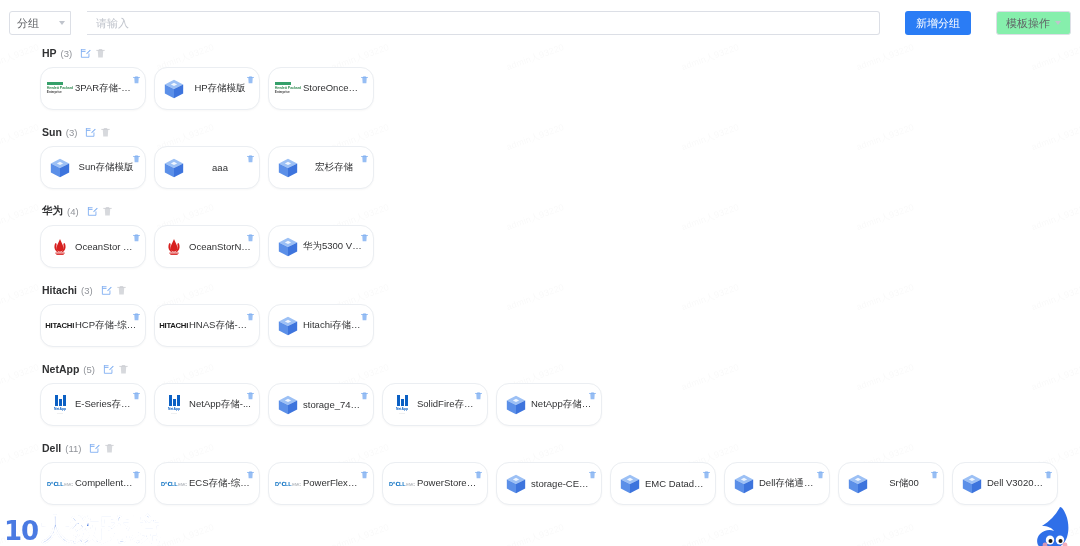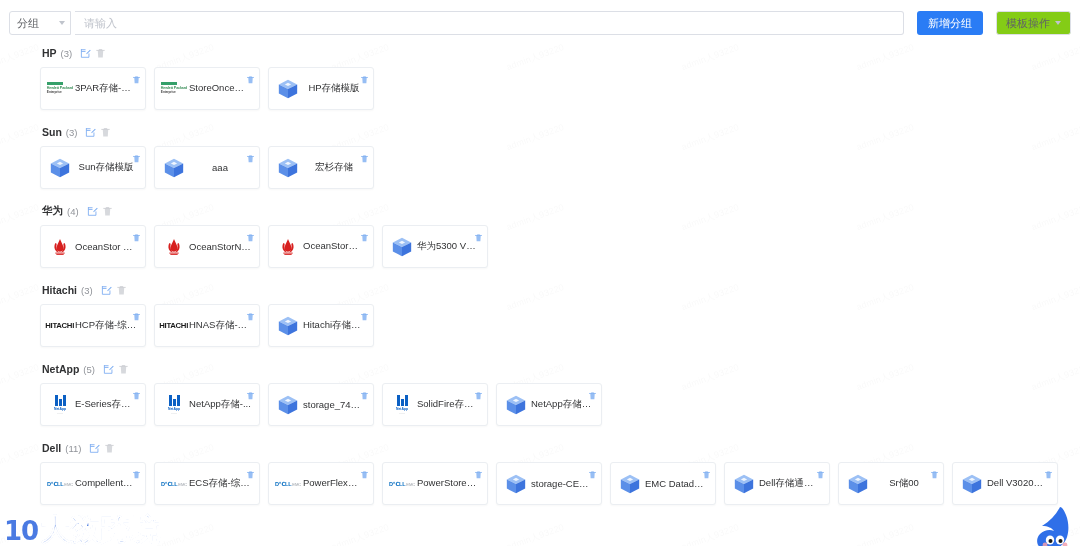--- a/index.html
+++ b/index.html
@@ -28,21 +28,21 @@
     letter-spacing: .2px;
   }
 
   
   .toolbar {
     position: relative;
     height: 32px;
     margin: 7px 9px 0 9px;
     display: flex;
     align-items: center;
-    gap: 4px;
+    gap: 16px;
     z-index: 10;
   }
   .select-group {
     width: 62px; height: 24px;
     border: 1px solid #dcdfe6;
     border-radius: 3px 0 0 3px;
     background: #fff;
     display: flex; align-items: center;
     padding: 0 5px 0 7px;
     font-size: 11px; color: #606266;
@@ -74,21 +74,21 @@
     background: #2a7cf5;
     border: none; border-radius: 3px;
     color: #fff; font-size: 11px;
     cursor: pointer;
     font-family: inherit;
     white-space: nowrap;
   }
   .btn-default {
     margin-left: 9px;
     height: 24px; padding: 0 9px;
-    background: #84cc16;
+    background: #86efac;
     border: 1px solid #dcdfe6; border-radius: 3px;
     color: #606266; font-size: 11px;
     cursor: pointer;
     display: flex; align-items: center; gap: 5px;
     font-family: inherit;
     white-space: nowrap;
   }
   .btn-default .caret {
     width: 0; height: 0;
     border-left: 3.5px solid transparent;
@@ -109,21 +109,21 @@
   .group-name { font-size: 10.5px; font-weight: bold; color: #303133; }
   .group-count { font-size: 9.5px; color: #909399; margin-right: 4px; }
   .ghead-icon { cursor: pointer; display:inline-flex; align-items:center; }
 
   .cards { display: flex; flex-wrap: wrap; gap: 0; }
   .card {
     position: relative;
     width: 106px; height: 43px;
     margin: 0 8px 8px 0;
     border: 1px solid #ebeef2;
-    border-radius: 3px;
+    border-radius: 13px;
     background: #fff;
     box-shadow: 0 1px 2px rgba(0,0,0,0.03);
     display: flex; align-items: center;
     padding: 0 6px 0 4px;
     cursor: pointer;
     overflow: hidden;
   }
   .card-logo {
     width: 30px; min-width: 30px; height: 30px;
     display: flex; align-items: center; justify-content: center;
@@ -306,49 +306,49 @@
             <span class="card-del"><span class="ghead-icon">
     <svg width="9" height="10" viewBox="0 0 16 16">
       <path d="M2.5 3.5 h11" stroke="#74a8f0" stroke-width="1.2" stroke-linecap="round"></path>
       <path d="M6 3.5 v-1.2 h4 v1.2" stroke="#74a8f0" stroke-width="1.2" fill="none"></path>
       <path d="M4 3.5 h8 l-.7 10.2 h-6.6 Z" fill="#74a8f0" opacity=".75"></path>
     </svg>
               </span></span>
           </div>
           <div class="card">
             <span class="card-logo">
+              <svg class="logo-cube" viewBox="0 0 24 24">
+    <defs>
+      <linearGradient id="cg1" x1="0" y1="0" x2="1" y2="1">
+        <stop offset="0" stop-color="#8fb6f2"></stop>
+                    <stop offset="1" stop-color="#4f86e6"></stop>
+      </linearGradient>
+    </defs>
+    <path d="M12 2 L22 7 L12 12 L2 7 Z" fill="#9cc0f5"></path>
+    <path d="M2 7 L12 12 L12 22 L2 17 Z" fill="#5b8fe8"></path>
+    <path d="M22 7 L12 12 L12 22 L22 17 Z" fill="#3d74dd"></path>
+    <path d="M12 5.2 L15.4 7 L12 8.8 L8.6 7 Z" fill="#ffffff" opacity=".85"></path>
+  </svg>
+            </span>
+            <span class="card-label">HP存储模版</span>
+            <span class="card-del"><span class="ghead-icon">
+    <svg width="9" height="10" viewBox="0 0 16 16">
+      <path d="M2.5 3.5 h11" stroke="#74a8f0" stroke-width="1.2" stroke-linecap="round"></path>
+      <path d="M6 3.5 v-1.2 h4 v1.2" stroke="#74a8f0" stroke-width="1.2" fill="none"></path>
+      <path d="M4 3.5 h8 l-.7 10.2 h-6.6 Z" fill="#74a8f0" opacity=".75"></path>
+    </svg>
+              </span></span>
+          </div>
+          <div class="card">
+            <span class="card-logo">
               <div class="logo-hp">
     <span class="bar"></span>Hewlett Packard<br><span class="l2">Enterprise</span>
   </div>
             </span>
             <span class="card-label">StoreOnce存...</span>
-            <span class="card-del"><span class="ghead-icon">
-    <svg width="9" height="10" viewBox="0 0 16 16">
-      <path d="M2.5 3.5 h11" stroke="#74a8f0" stroke-width="1.2" stroke-linecap="round"></path>
-      <path d="M6 3.5 v-1.2 h4 v1.2" stroke="#74a8f0" stroke-width="1.2" fill="none"></path>
-      <path d="M4 3.5 h8 l-.7 10.2 h-6.6 Z" fill="#74a8f0" opacity=".75"></path>
-    </svg>
-              </span></span>
-          </div>
-          <div class="card">
-            <span class="card-logo">
-              <svg class="logo-cube" viewBox="0 0 24 24">
-    <defs>
-      <linearGradient id="cg1" x1="0" y1="0" x2="1" y2="1">
-        <stop offset="0" stop-color="#8fb6f2"></stop>
-                    <stop offset="1" stop-color="#4f86e6"></stop>
-      </linearGradient>
-    </defs>
-    <path d="M12 2 L22 7 L12 12 L2 7 Z" fill="#9cc0f5"></path>
-    <path d="M2 7 L12 12 L12 22 L2 17 Z" fill="#5b8fe8"></path>
-    <path d="M22 7 L12 12 L12 22 L22 17 Z" fill="#3d74dd"></path>
-    <path d="M12 5.2 L15.4 7 L12 8.8 L8.6 7 Z" fill="#ffffff" opacity=".85"></path>
-  </svg>
-            </span>
-            <span class="card-label">HP存储模版</span>
             <span class="card-del"><span class="ghead-icon">
     <svg width="9" height="10" viewBox="0 0 16 16">
       <path d="M2.5 3.5 h11" stroke="#74a8f0" stroke-width="1.2" stroke-linecap="round"></path>
       <path d="M6 3.5 v-1.2 h4 v1.2" stroke="#74a8f0" stroke-width="1.2" fill="none"></path>
       <path d="M4 3.5 h8 l-.7 10.2 h-6.6 Z" fill="#74a8f0" opacity=".75"></path>
     </svg>
               </span></span>
           </div>
         </div>
       </div>
@@ -489,39 +489,20 @@
             <span class="card-logo">
               <svg class="logo-hw" viewBox="0 0 24 26">
     <path d="M12 1 C10 6 8 9 7 13 C6 17 8 20 12 20 C16 20 18 17 17 13 C16 9 14 6 12 1 Z" fill="#d7201f"></path>
     <path d="M5 7 C3 11 3 16 6 19 C7.5 20.5 9 21 10 21 C7 18 6 13 7 8 Z" fill="#d7201f"></path>
     <path d="M19 7 C21 11 21 16 18 19 C16.5 20.5 15 21 14 21 C17 18 18 13 17 8 Z" fill="#d7201f"></path>
     <rect x="5" y="21.4" width="14" height="1.5" fill="#d7201f"></rect>
     <rect x="6.5" y="23.6" width="11" height="1.3" fill="#d7201f"></rect>
   </svg>
             </span>
             <span class="card-label">OceanStorNA...</span>
-            <span class="card-del"><span class="ghead-icon">
-    <svg width="9" height="10" viewBox="0 0 16 16">
-      <path d="M2.5 3.5 h11" stroke="#74a8f0" stroke-width="1.2" stroke-linecap="round"></path>
-      <path d="M6 3.5 v-1.2 h4 v1.2" stroke="#74a8f0" stroke-width="1.2" fill="none"></path>
-      <path d="M4 3.5 h8 l-.7 10.2 h-6.6 Z" fill="#74a8f0" opacity=".75"></path>
-    </svg>
-              </span></span>
-          </div>
-          <div class="card">
-            <span class="card-logo">
-              <svg class="logo-hw" viewBox="0 0 24 26">
-    <path d="M12 1 C10 6 8 9 7 13 C6 17 8 20 12 20 C16 20 18 17 17 13 C16 9 14 6 12 1 Z" fill="#d7201f"></path>
-    <path d="M5 7 C3 11 3 16 6 19 C7.5 20.5 9 21 10 21 C7 18 6 13 7 8 Z" fill="#d7201f"></path>
-    <path d="M19 7 C21 11 21 16 18 19 C16.5 20.5 15 21 14 21 C17 18 18 13 17 8 Z" fill="#d7201f"></path>
-    <rect x="5" y="21.4" width="14" height="1.5" fill="#d7201f"></rect>
-    <rect x="6.5" y="23.6" width="11" height="1.3" fill="#d7201f"></rect>
-  </svg>
-            </span>
-            <span class="card-label">OceanStor存...</span>
             <span class="card-del"><span class="ghead-icon">
     <svg width="9" height="10" viewBox="0 0 16 16">
       <path d="M2.5 3.5 h11" stroke="#74a8f0" stroke-width="1.2" stroke-linecap="round"></path>
       <path d="M6 3.5 v-1.2 h4 v1.2" stroke="#74a8f0" stroke-width="1.2" fill="none"></path>
       <path d="M4 3.5 h8 l-.7 10.2 h-6.6 Z" fill="#74a8f0" opacity=".75"></path>
     </svg>
               </span></span>
           </div>
           <div class="card">
             <span class="card-logo">

